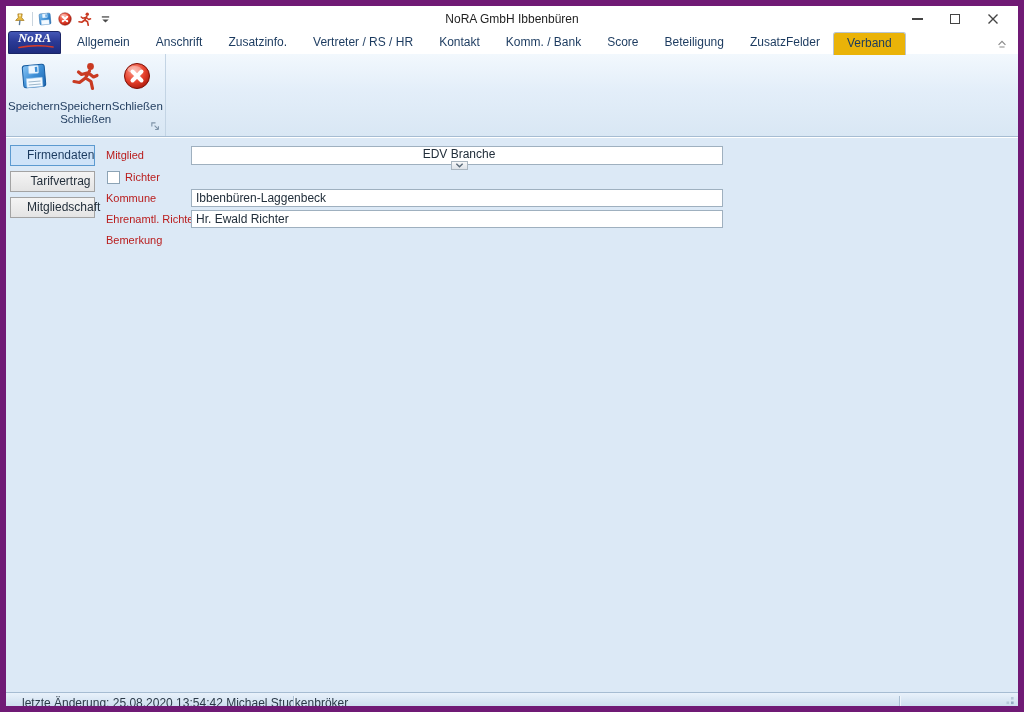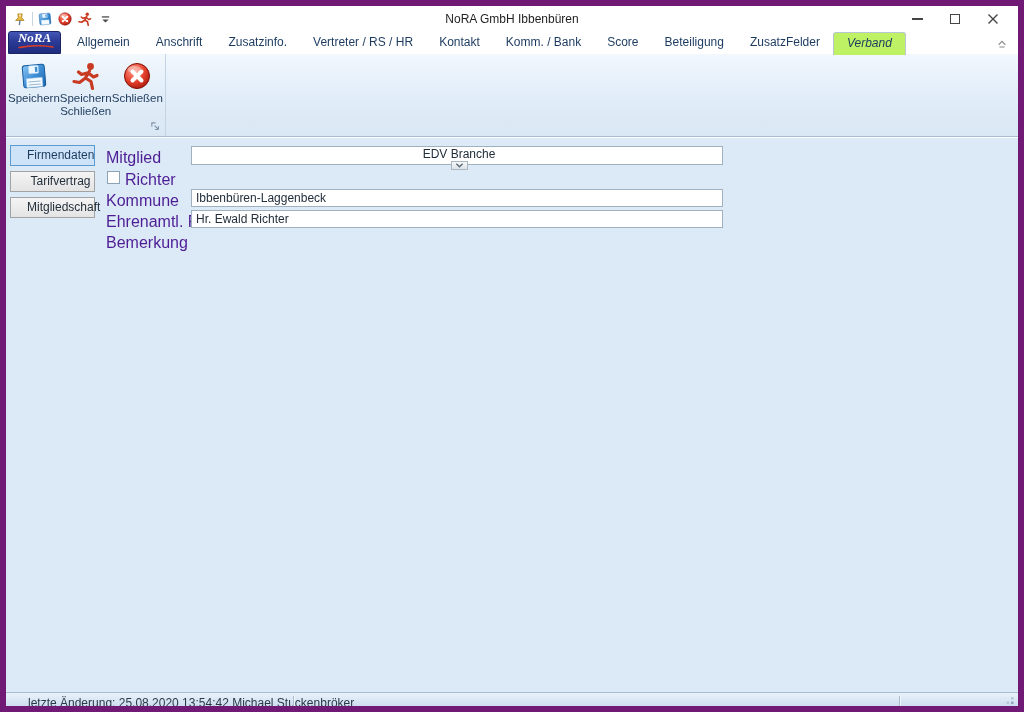--- a/index.html
+++ b/index.html
@@ -25,62 +25,62 @@
   .tabstrip { position:absolute; left:0; top:26px; width:100%; height:22px; background:#fff; }
   .logo-tab { position:absolute; left:2px; top:-1px; width:53px; height:23px;
               border-radius:3px 3px 0 0; background:linear-gradient(180deg,#4457b6 0%,#2b3a96 45%,#1e2c7e 100%);
               border:1px solid #1a2566; display:flex; align-items:flex-start; justify-content:center; }
   .logo-text { color:#fff; font-family:"Liberation Serif", serif; font-style:italic; font-weight:bold;
                font-size:13px; letter-spacing:0; line-height:1; position:relative; top:-1px; }
   .logo-swoosh { position:absolute; left:9px; bottom:4px; width:36px; height:4px; }
   .tabs { position:absolute; left:58px; top:0; height:22px; display:flex; }
   .tab { padding:0 13px; height:22px; line-height:21px; color:#1b3a5f; font-size:12px;
          white-space:nowrap; cursor:default; }
-  .tab.active { background:#bef264; border:1px solid #b9c5d2; border-bottom:none;
-                border-radius:3px 3px 0 0; height:23px; position:relative; z-index:2;font-style:italic; }
+  .tab.active { background:#eab308; border:1px solid #b9c5d2; border-bottom:none;
+                border-radius:3px 3px 0 0; height:23px; position:relative; z-index:2; }
   .collapse-btn { position:absolute; right:8px; top:4px; width:16px; height:16px;
                   display:flex; align-items:center; justify-content:center; }
 
   
   .ribbon { position:absolute; left:0; top:48px; width:100%; height:83px;
             background:linear-gradient(180deg,#f2f8fd 0%,#e3eef9 45%,#d9e7f4 100%);
             border-bottom:1px solid #a6bcd2; }
   .ribbon-group { position:absolute; left:0; top:0; width:160px; height:82px;
                   border-right:1px solid #c3d4e4; }
   .ribbon-buttons { display:flex; padding:4px 2px 0 2px; }
   .rbtn { width:52px; display:flex; flex-direction:column; align-items:center; text-align:center;
           padding-top:2px; border-radius:3px; cursor:default; }
-  .rbtn .rlabel { font-size:11.5px; line-height:13px; color:#1e3a5c; margin-top:0; }
+  .rbtn .rlabel { font-size:11.5px; line-height:13px; color:#1e3a5c; margin-top:8px; }
   .launcher { position:absolute; right:3px; bottom:3px; width:13px; height:13px;
               display:flex; align-items:center; justify-content:center; }
 
   
   .content { position:absolute; left:0; top:132px; width:100%; height:554px; background:#dce9f6; }
   .side-btn { position:absolute; left:4px; width:85px; height:21px; font-size:12px;
               background:linear-gradient(180deg,#f4f4f4,#e4e4e4); border:1px solid #a3a3a3;
               color:#24303c; text-align:center; line-height:19px; cursor:default;padding-left:16px; }
   .side-btn.active { background:#cfe3f8; border:1px solid #5c9ad0; color:#1b3a5f; }
-  .flabel { position:absolute; left:100px; font-size:16px; color:#4c1d95; white-space:nowrap; }
+  .flabel { position:absolute; left:100px; font-size:11px; color:#b91c1c; white-space:nowrap; }
   .field { position:absolute; left:185px; width:532px; background:#fff; border:1px solid #9fb0bf;
            font-size:12px; color:#222f3b; font-family:"Liberation Sans", sans-serif; }
   input.field { padding:0 4px; height:18px; }
   .combo { height:19px; display:flex; align-items:center; padding-left:4px;flex-direction:column; }
   .combo-text { flex:1; }
   .combo-btn { width:17px; height:17px; margin-right:0px; background:linear-gradient(180deg,#f7f8f9,#dde2e8);
                border:1px solid #aab6c0; display:flex; align-items:center; justify-content:center; }
   .checkbox { position:absolute; left:101px; width:13px; height:13px; background:#fff;
               border:1px solid #8ca3b5; }
   .memo { padding:3px 5px; border:1px solid #8fc0e8; line-height:15px; overflow:hidden; }
   .caret { display:inline-block; width:1px; height:13px; background:#111; vertical-align:-2px; }
 
   
   .statusbar { position:absolute; left:0; top:686px; width:100%; height:20px;
                background:linear-gradient(180deg,#e9f2fb 0%,#d3e2f1 55%,#c7d9ec 100%);
                border-top:1px solid #a6bcd2; display:flex; align-items:center; font-size:12px; color:#2b3947; }
-  .status-text { padding-left:22px; }
+  .status-text { padding-left:16px; }
   .status-sep { position:absolute; top:3px; width:1px; height:14px; background:#a9bed2; box-shadow:1px 0 0 #f0f6fc; }
   .grip { position:absolute; right:3px; bottom:2px; width:14px; height:14px; }
   .bottom-frame { position:absolute; left:0; top:706px; width:100%; height:6px;
                   background:linear-gradient(180deg,#cfe0f0,#a9c4de); border-top:1px solid #b4cade; }
 </style>
 </head>
 <body>
 
 <div class="window">
 

